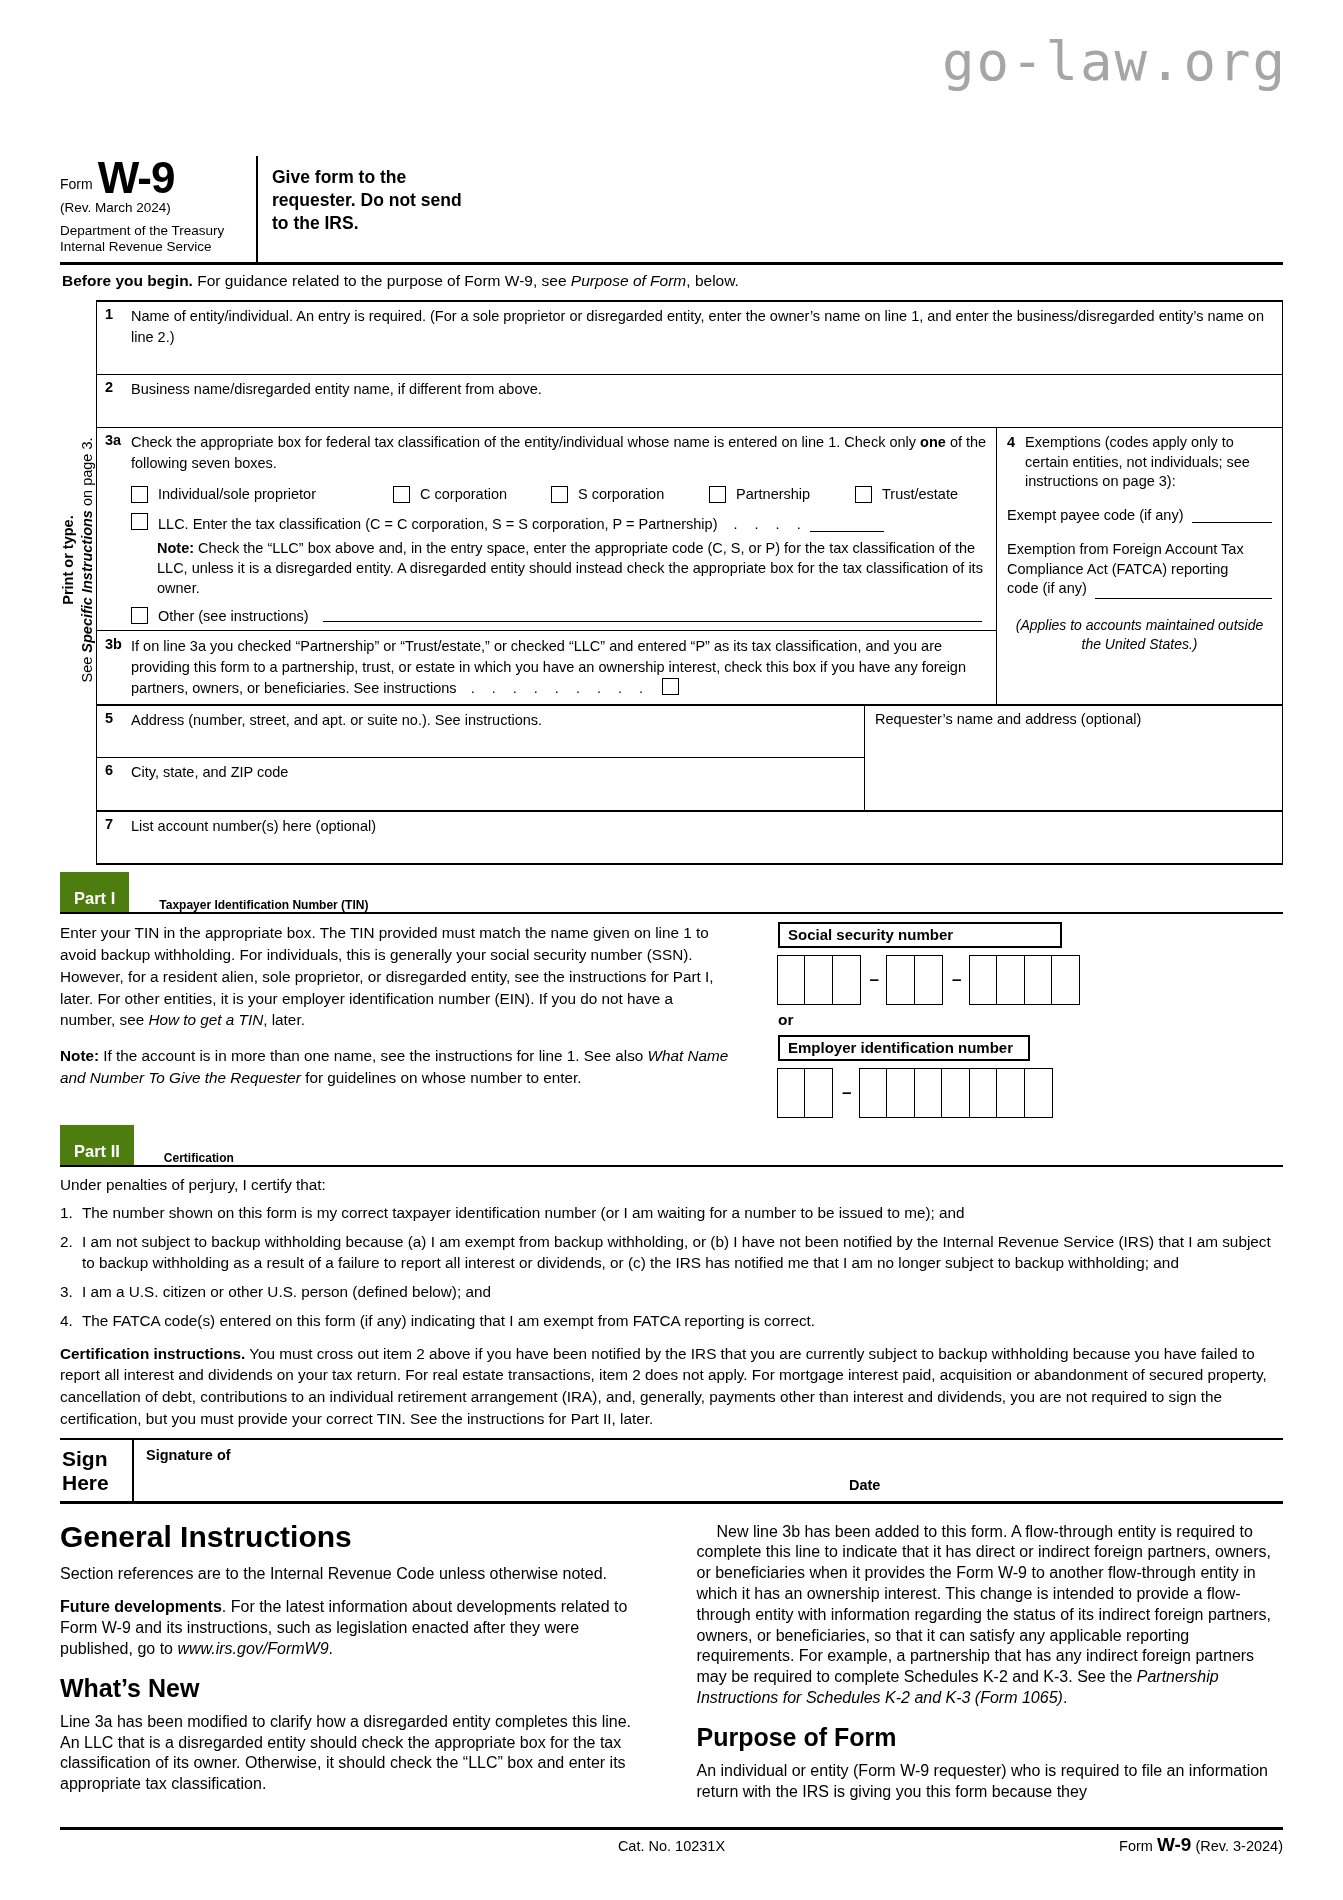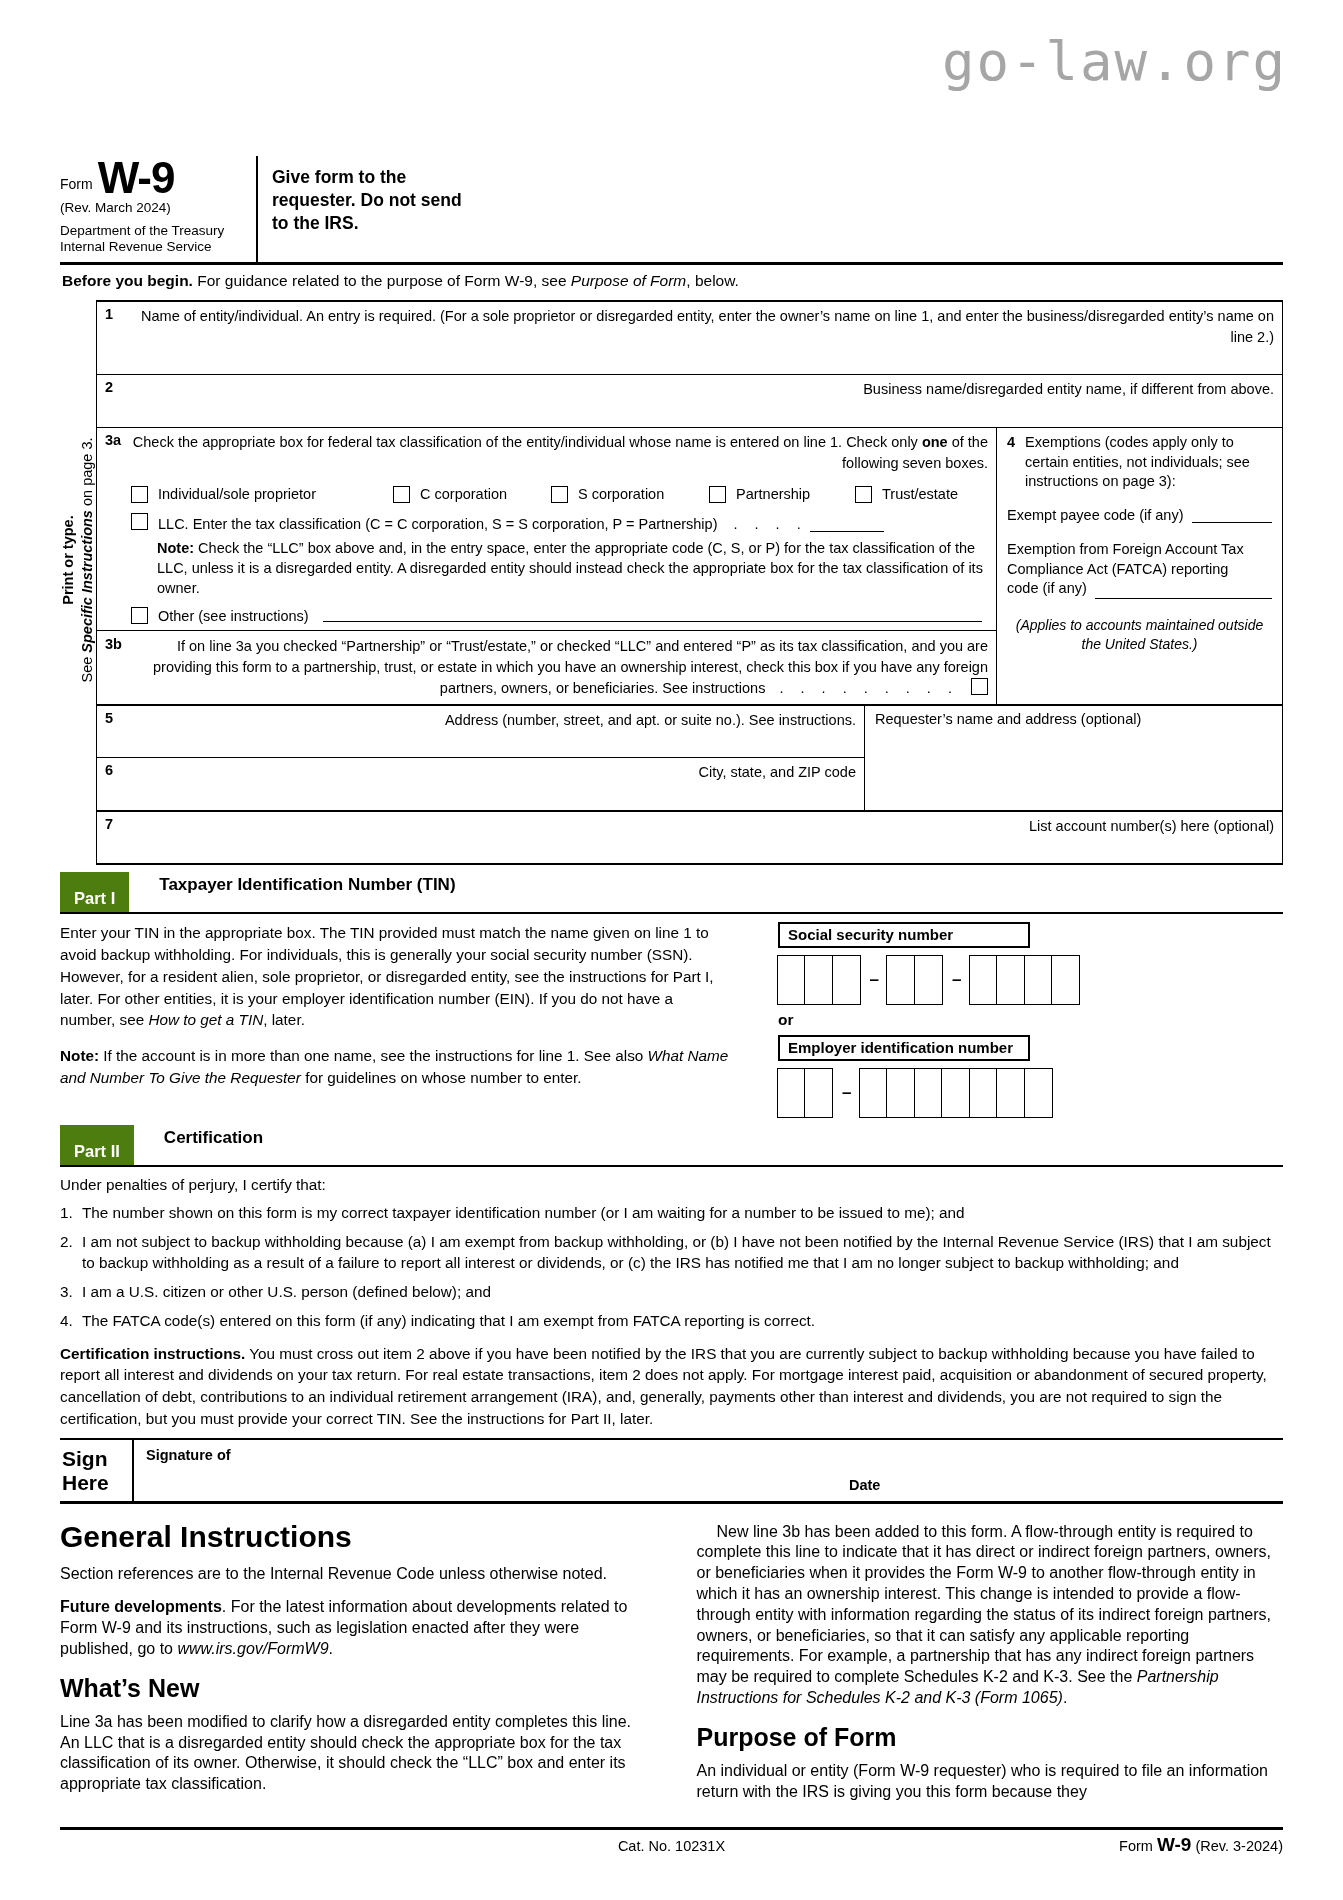--- a/index.html
+++ b/index.html
@@ -25,21 +25,21 @@
   .before{padding:7px 2px 10px;font-size:15.5px;}
 
   
   .form-wrap{position:relative;margin-left:36px;}
   .vtext{position:absolute;left:-36px;top:0;width:36px;height:100%;}
   .vtext-inner{position:absolute;top:46%;left:50%;transform:translate(-50%,-50%) rotate(-90deg);
         white-space:nowrap;text-align:center;font-size:14.5px;line-height:1.3;}
   .form-box{border:1px solid #000;border-top-width:2px;border-bottom-width:2px;}
   .f-row{display:flex;padding:4px 8px;box-sizing:border-box;}
   .f-num{width:26px;font-weight:bold;font-size:14.5px;flex:none;}
-  .f-label{flex:1;font-size:14.5px;line-height:1.4;text-align:right;}
+  .f-label{flex:1;font-size:14.5px;line-height:1.4;}
   .r1{height:73px;border-bottom:1px solid #000;}
   .r2{height:53px;border-bottom:1px solid #000;}
   .r3{display:flex;border-bottom:2px solid #000;}
   .r3-left{flex:1;}
   .r3a{min-height:193px;border-bottom:1px solid #000;padding:4px 8px;box-sizing:border-box;}
   .r3a-intro{display:flex;}
   .cbrow{display:flex;margin:13px 0 10px 26px;align-items:center;font-size:14.5px;}
   .cbitem{display:flex;align-items:center;gap:10px;}
   .cb{width:15px;height:15px;border:1.5px solid #000;display:inline-block;flex:none;background:#fff;}
   .w1{width:262px}.w2{width:158px}.w3{width:158px}.w4{width:146px}
@@ -69,29 +69,29 @@
   .r56{display:flex;border-bottom:2px solid #000;}
   .r56-left{width:767px;flex:none;border-right:1px solid #000;}
   .r5{height:52px;border-bottom:1px solid #000;}
   .r6{height:52px;}
   .requester{flex:1;padding:5px 10px;font-size:14.5px;}
   .r7{height:51px;}
 
   
   .part-hdr{display:flex;align-items:flex-end;gap:30px;border-bottom:2.5px solid #000;margin-top:7px;}
   .badge{background:#4d7c0f;color:#fff;font-weight:bold;font-size:16.5px;padding:17px 14px 4px;}
-  .part-title{font-weight:bold;font-size:17px;padding-bottom:17px;}
+  .part-title{font-weight:bold;font-size:12px;padding-bottom:0;}
 
   .p1-body{display:flex;margin-top:8px;}
   .p1-left{width:672px;flex:none;font-size:15.3px;line-height:1.43;}
   .p1-left p{margin:0;}
   .p1-left .note2{margin-top:14px;}
   .p1-right{flex:1;padding-left:46px;}
   .tin-hdr{border:2px solid #000;padding:2px 8px 3px;font-weight:bold;font-size:15px;box-sizing:border-box;}
-  .ssn-hdr{width:252px;}
+  .ssn-hdr{width:284px;}
   .ein-hdr{width:252px;}
   .cells{display:flex;align-items:center;margin-top:7px;}
   .cell{width:27px;height:48px;border:1.5px solid #000;margin-left:-1.5px;background:#fff;}
   .grp{display:flex;}
   .dash{margin:0 9px;font-weight:bold;font-size:17px;}
   .or{font-weight:bold;font-size:15.5px;margin:6px 0;}
 
   .p2-intro{font-size:15.3px;margin:9px 0 8px;}
   .itm{display:flex;margin-bottom:7px;font-size:15.3px;line-height:1.42;}
   .itm-num{width:22px;flex:none;}

